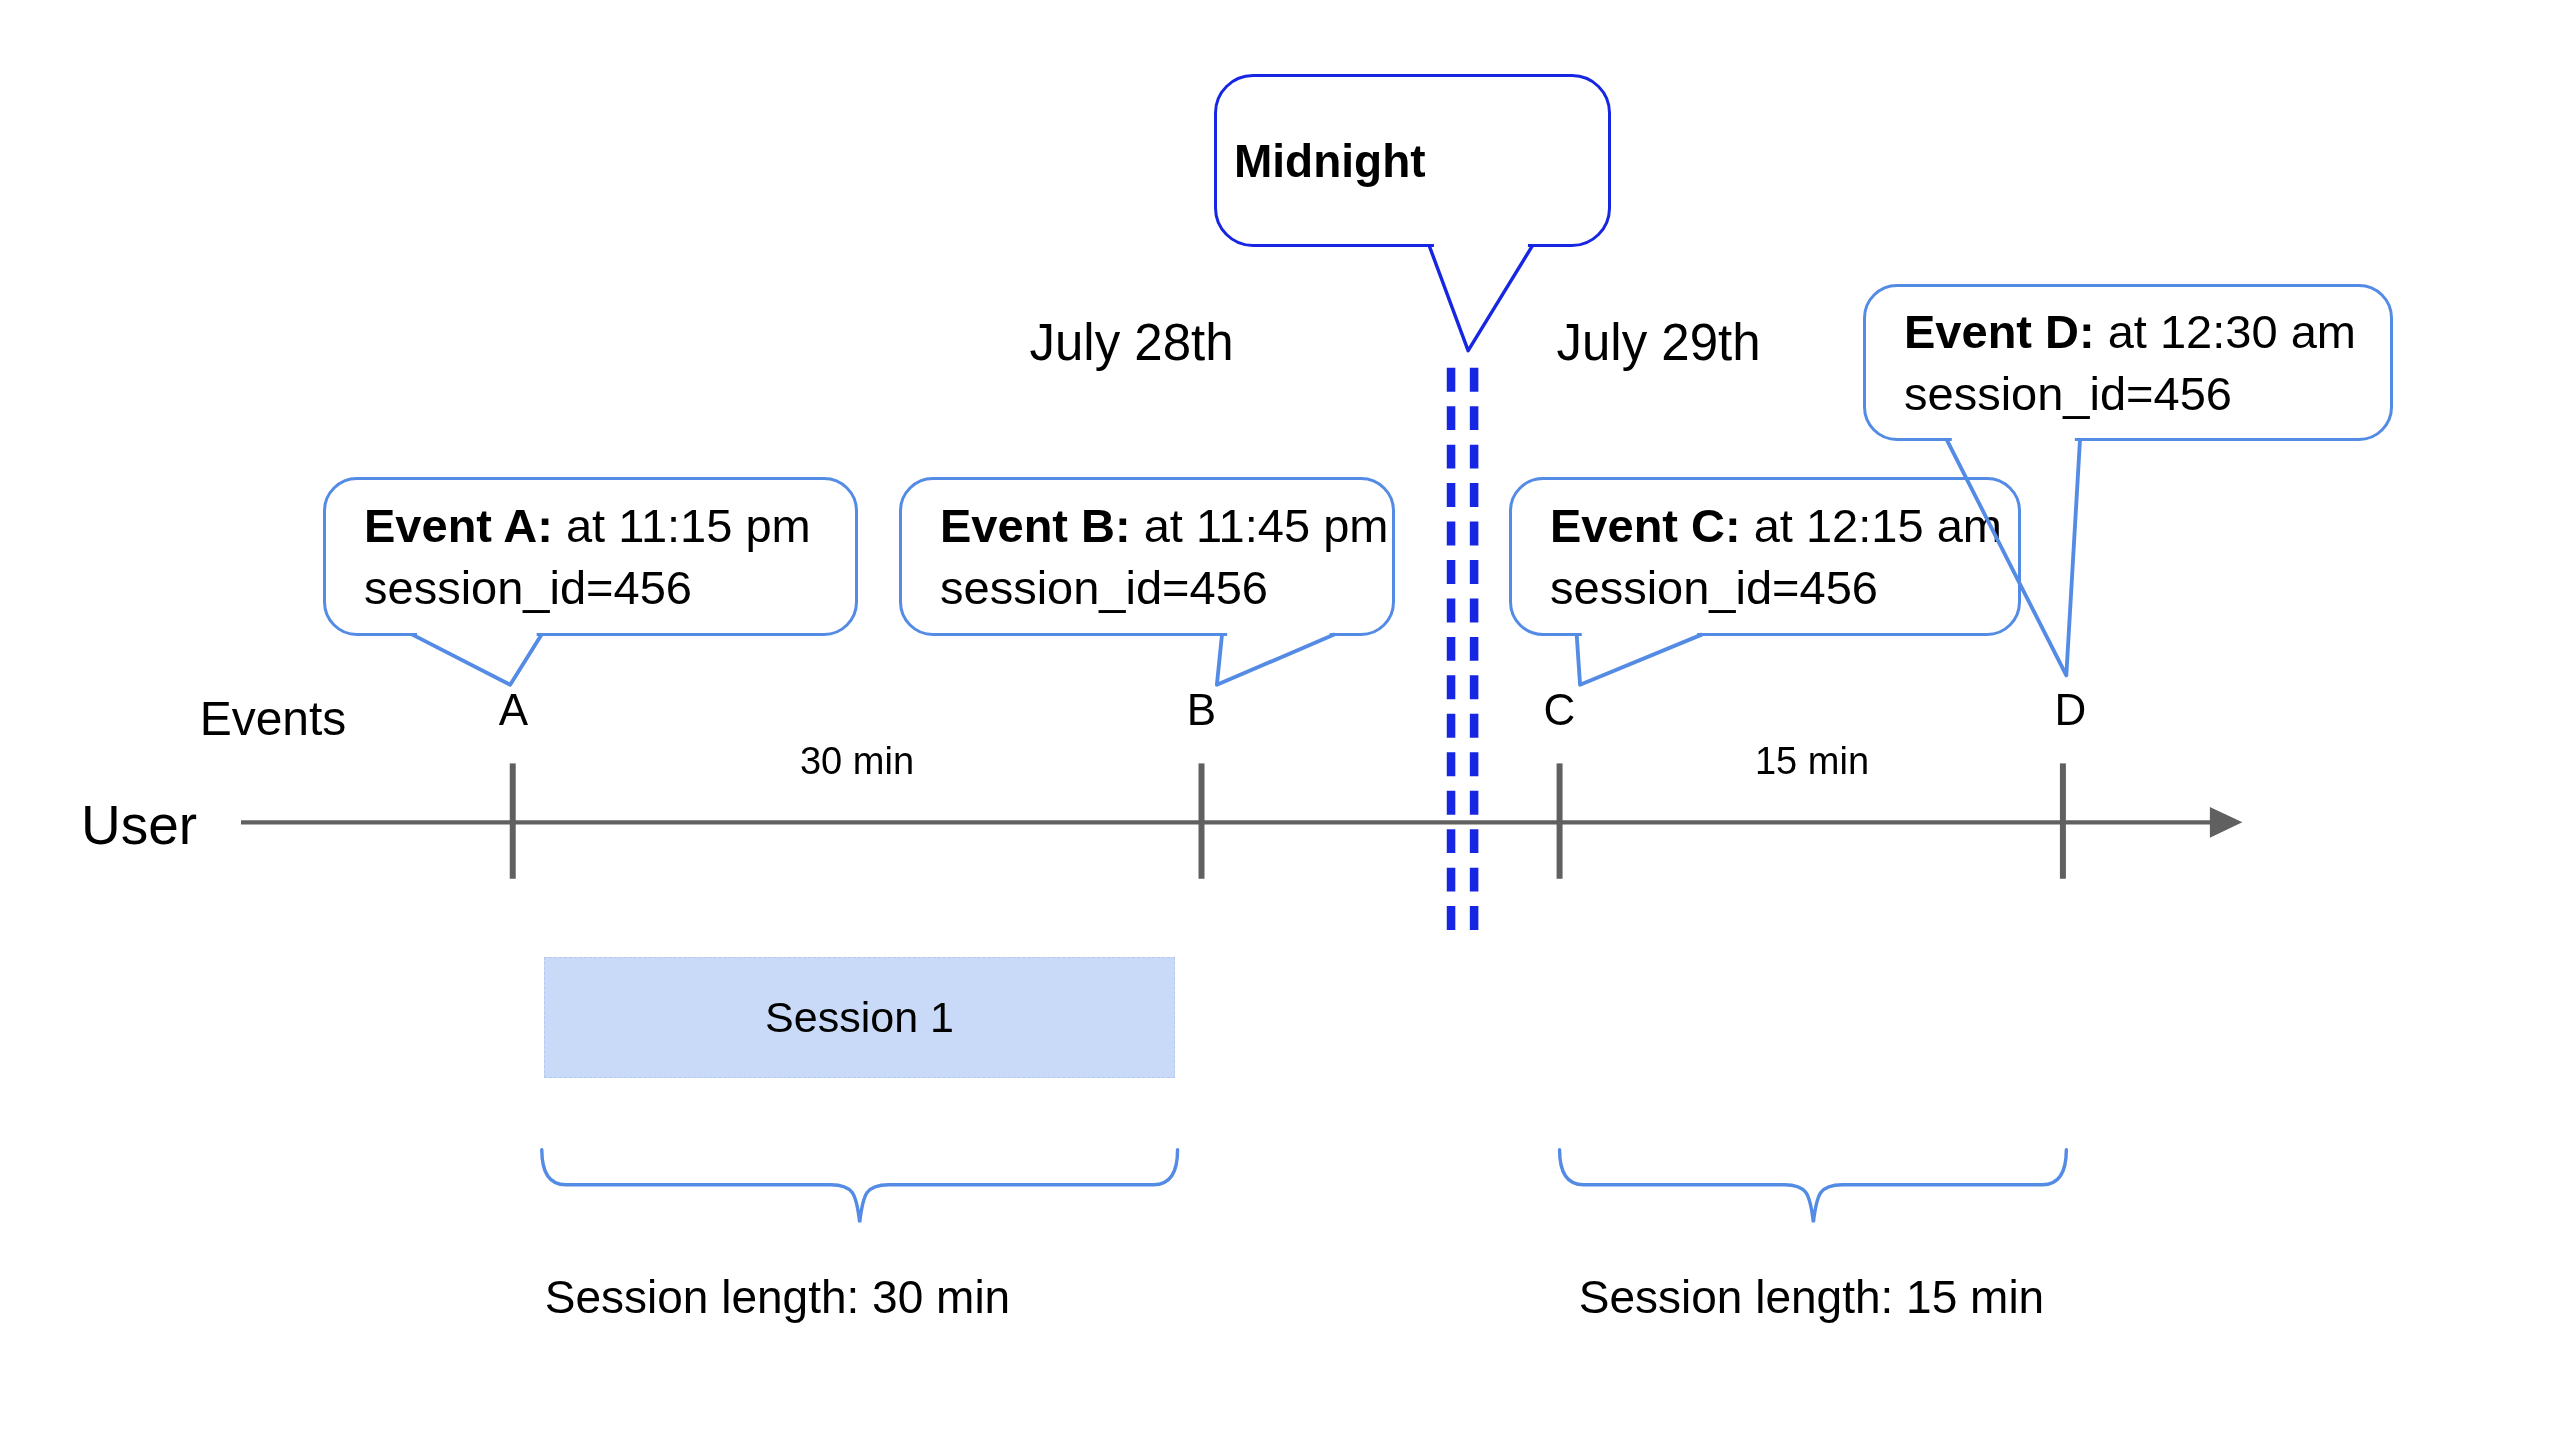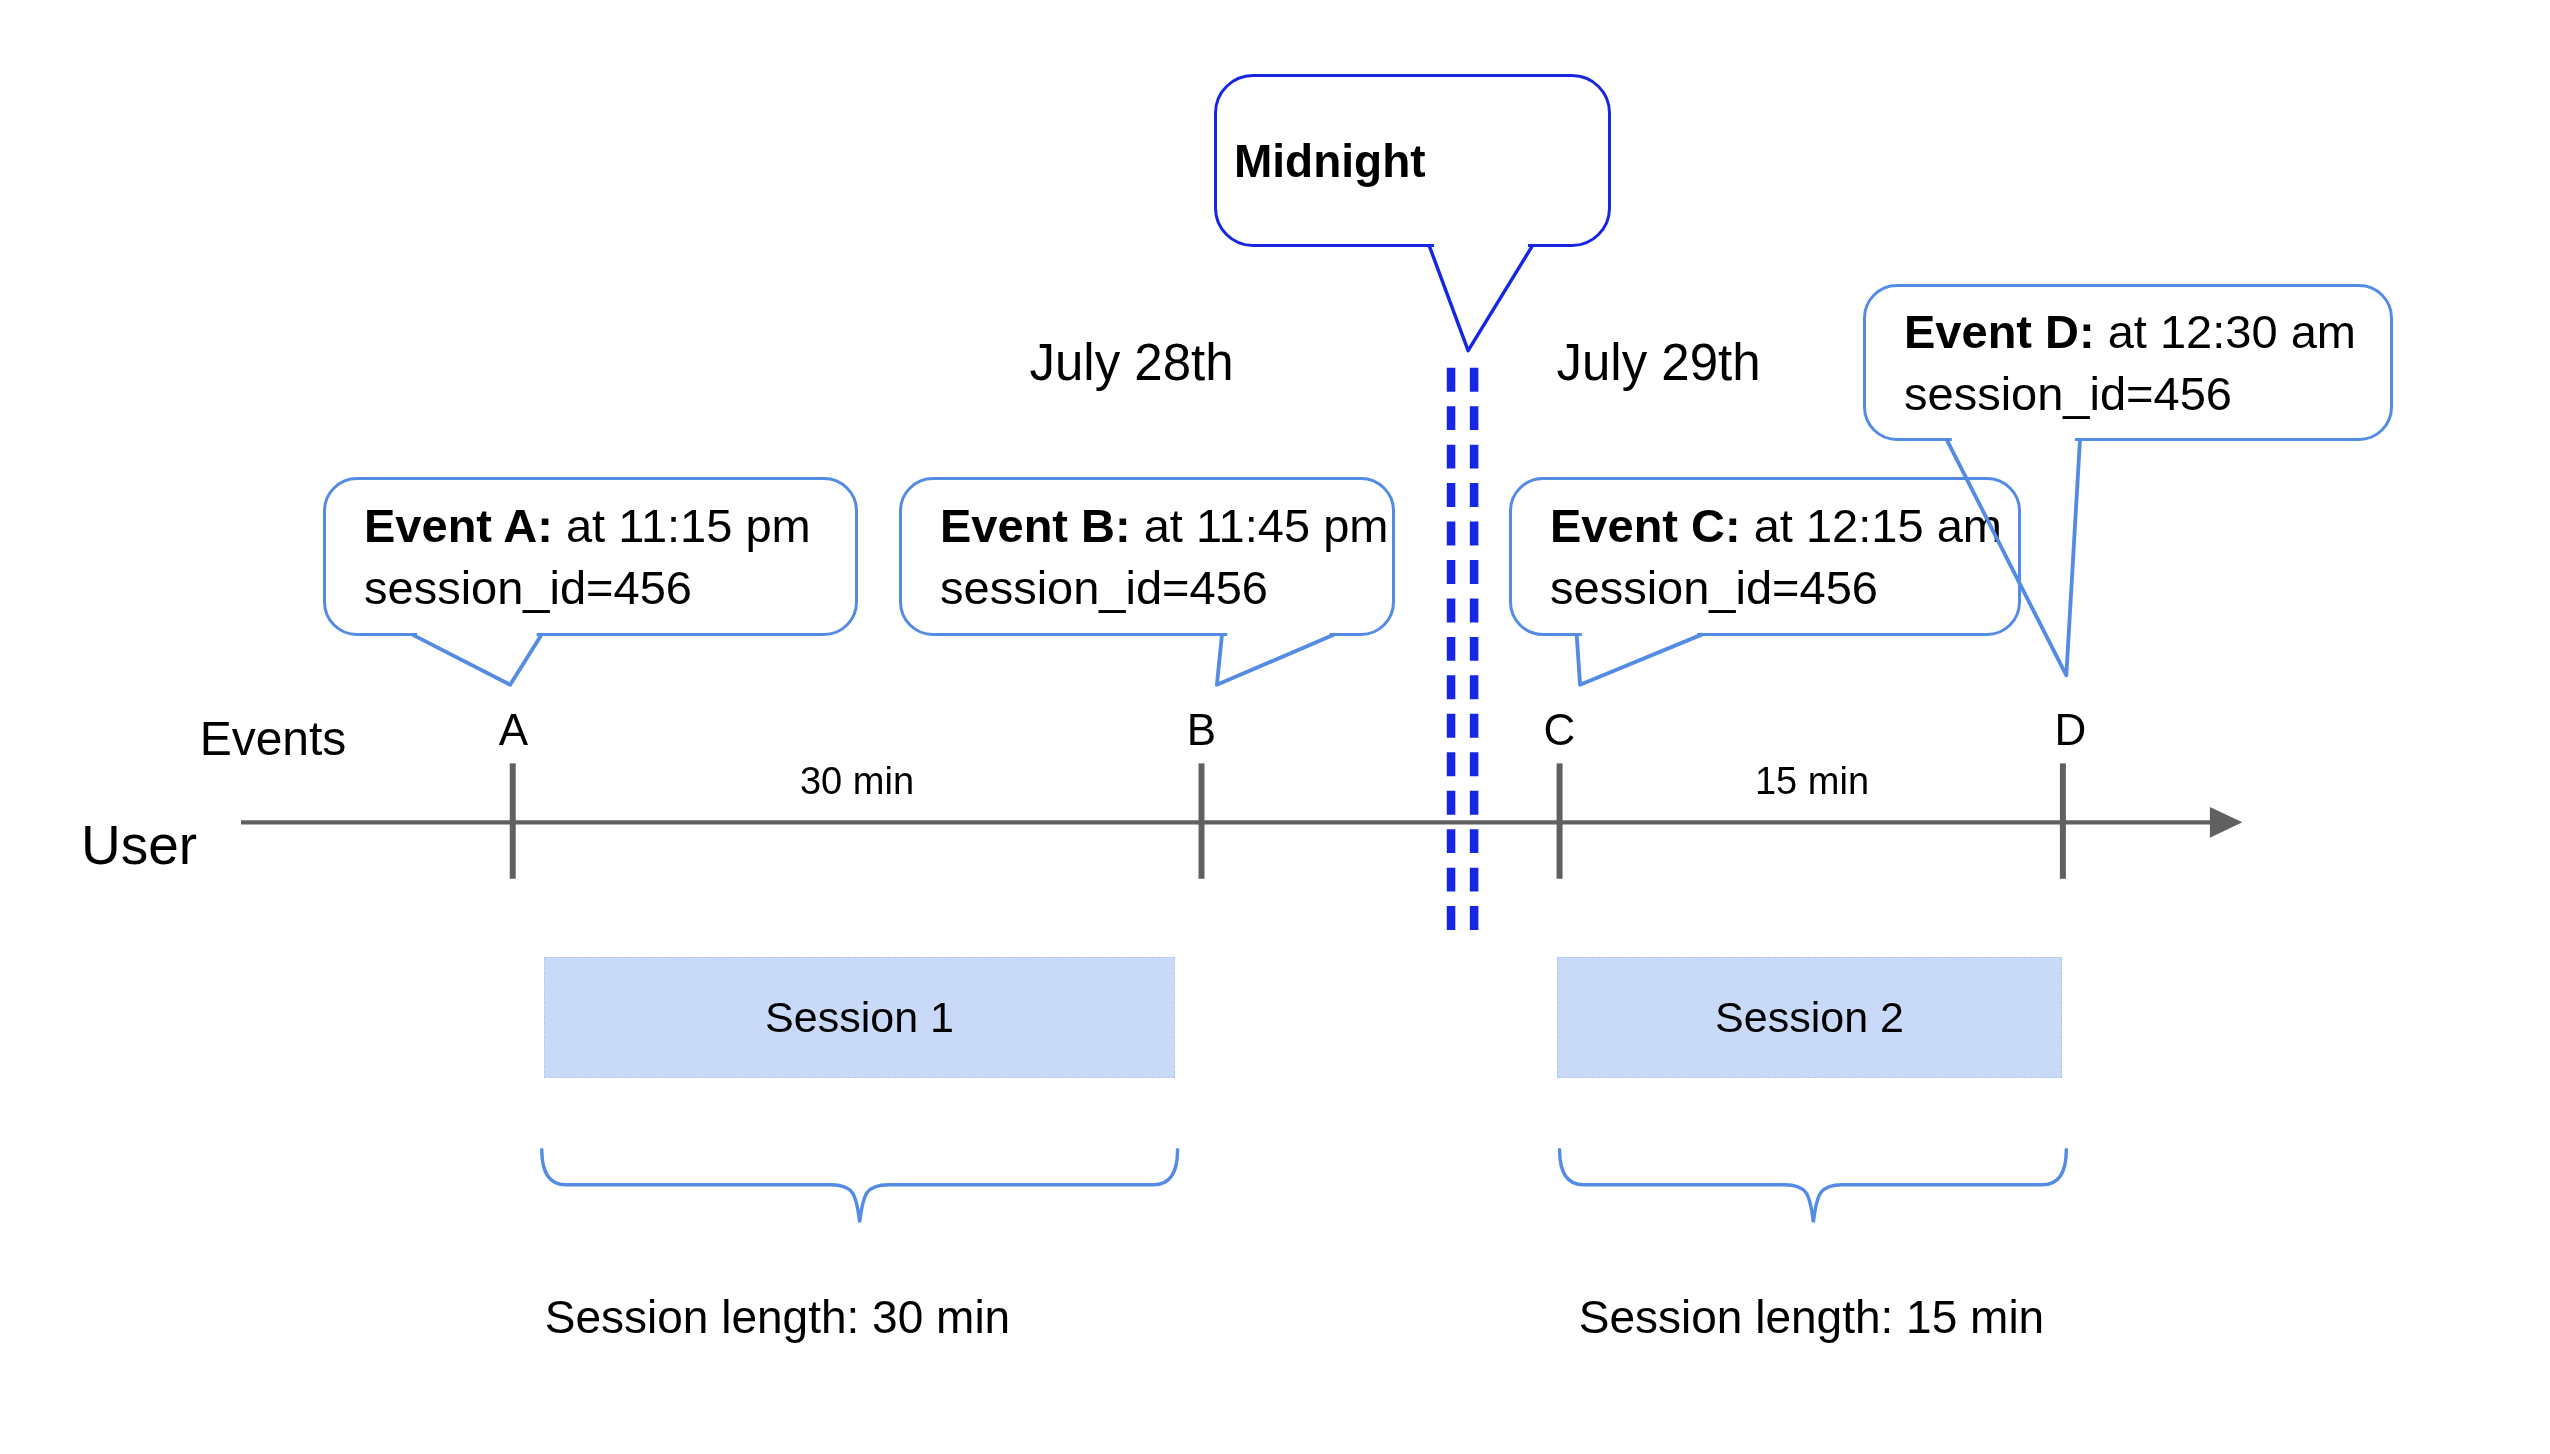--- a/index.html
+++ b/index.html
@@ -15,21 +15,21 @@
     padding:0 26px 0 38px;
   }
   .cline { font-size:47px; line-height:62px; white-space:nowrap; }
   .b { font-weight:bold; }
   .midnight {
     position:absolute; left:1214px; top:74px; width:397px; height:173px;
     background:#fff; border:3.4px solid #1626e2; border-radius:39px;
     box-sizing:border-box; display:flex; align-items:center;
     padding-left:17px; font-size:46px; font-weight:bold; z-index:1;
   }
-  .label { position:absolute; text-align:center; z-index:2; white-space:nowrap;margin-top:20px; }
+  .label { position:absolute; text-align:center; z-index:2; white-space:nowrap; }
   .day      { font-size:51px; }
   .letter   { font-size:44px; width:103px; }
   .axisname { font-size:48px; }
   .username { font-size:55px; }
   .gap      { font-size:38px; width:256px; }
   .slen     { font-size:46px; width:513px; }
   .sbox {
     position:absolute; top:957px; height:121px; background:#c9daf8;
     border:1.7px dashed #b3c9f1; box-sizing:border-box; z-index:1;
     display:flex; align-items:center; justify-content:center; font-size:43px;
@@ -75,23 +75,20 @@
   <div class="label letter" style="left:1150px; top:685px;">B</div>
   <div class="label letter" style="left:1508px; top:685px;">C</div>
   <div class="label letter" style="left:2019px; top:685px;">D</div>
 
   <div class="label gap" style="left:729px; top:740px;">30 min</div>
   <div class="label gap" style="left:1684px; top:740px;">15 min</div>
 
   <div class="sbox" style="left:544px; width:631px;">
     <span>Session 1</span>
   </div>
-  <div class="sbox" style="left:1557px; width:505px;">
-    <span>Session 2</span>
-  </div>
 
   <div class="label slen" style="left:521px; top:1270px;">Session length: 30 min</div>
   <div class="label slen" style="left:1555px; top:1270px;">Session length: 15 min</div>
 
   <svg class="overlay" width="2550" height="1455" viewBox="0 0 2984 1702">
 
     <line x1="1698" y1="430" x2="1698" y2="1088" stroke="#1626e2" stroke-width="10" stroke-dasharray="28 17"></line>
     <line x1="1725" y1="430" x2="1725" y2="1088" stroke="#1626e2" stroke-width="10" stroke-dasharray="28 17"></line>
 
     <line x1="282" y1="962" x2="2592" y2="962" stroke="#606060" stroke-width="5"></line>

